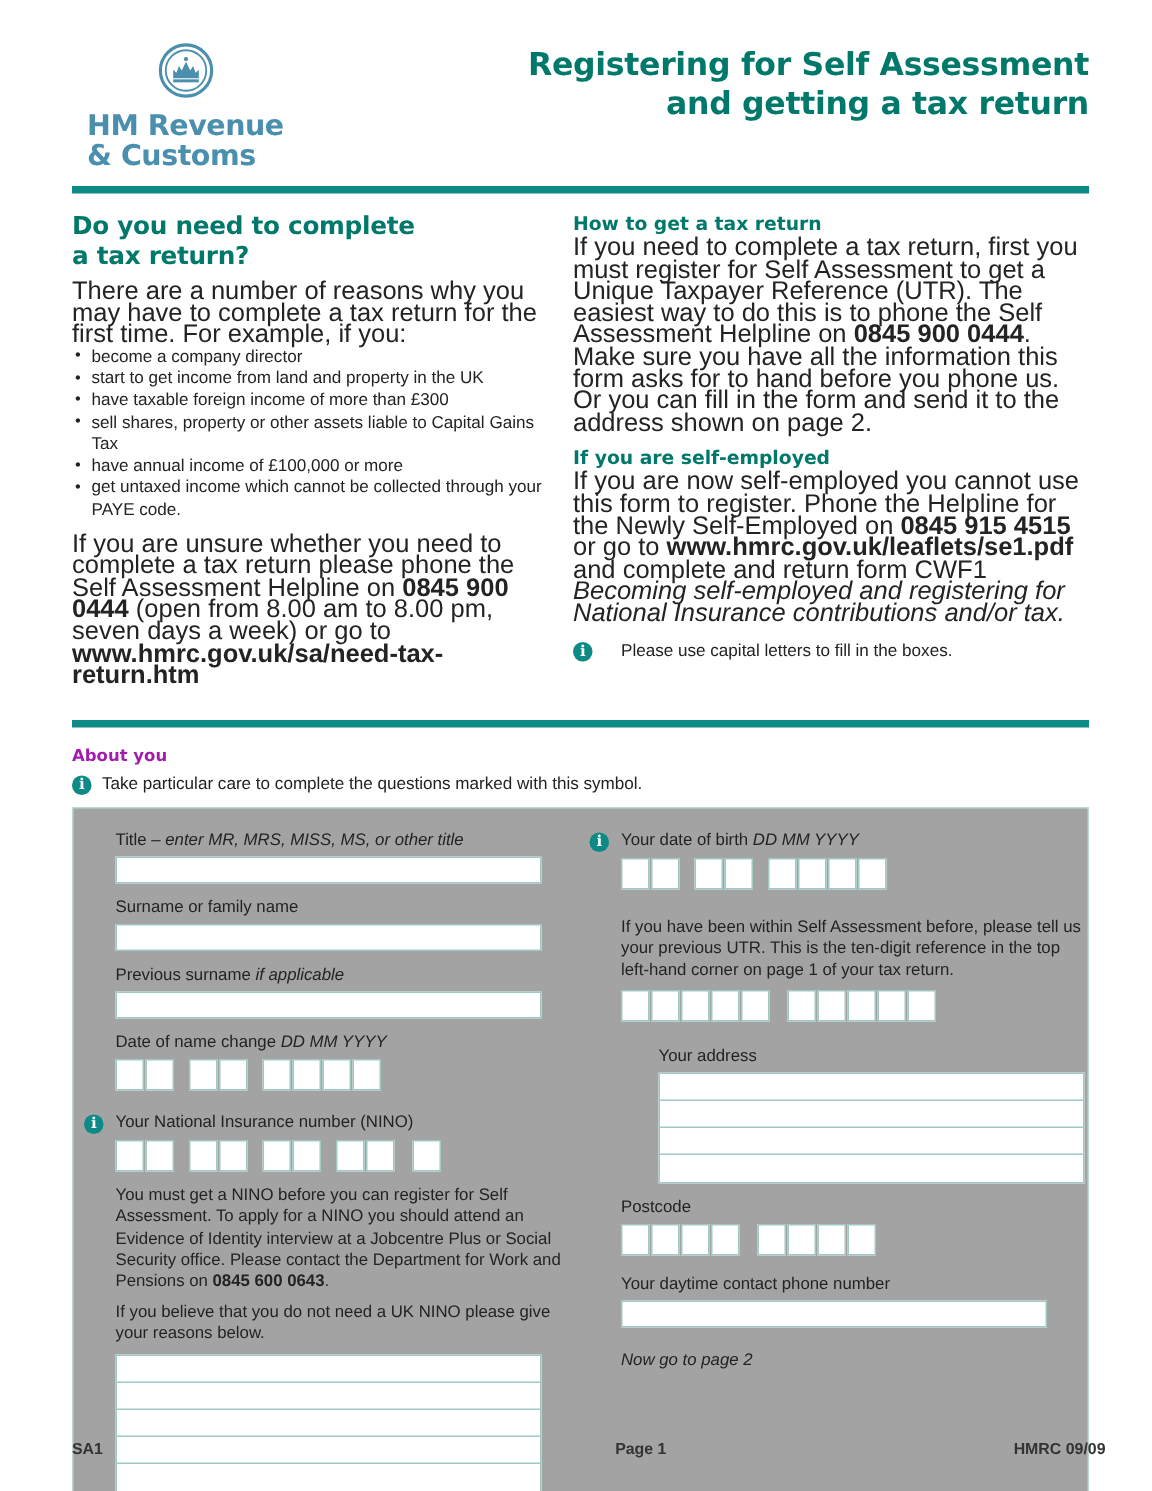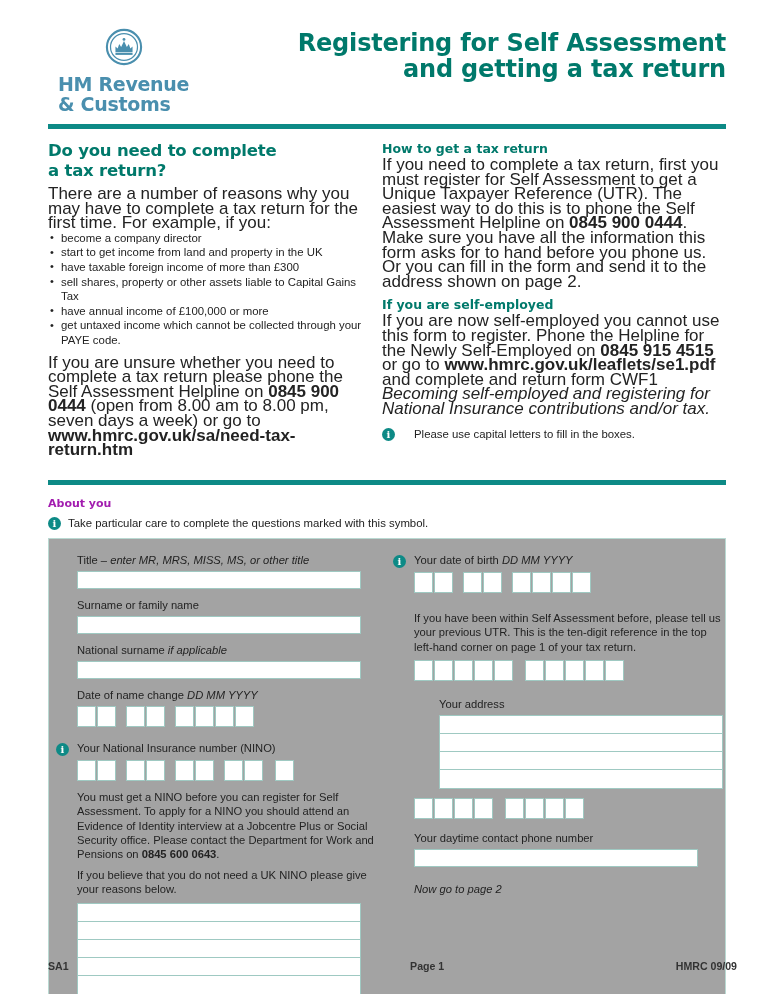--- a/index.html
+++ b/index.html
@@ -33,21 +33,21 @@
     font-size: 19px;
     line-height: 20px;
     color: #4a8fae;
     letter-spacing: -0.3px;
   }
   .doc-title {
     text-align: right;
     color: #00796b;
     font-family: "DejaVu Sans", sans-serif;
     font-weight: bold;
-    font-size: 24px;
+    font-size: 21px;
     line-height: 26px;
     letter-spacing: -0.2px;
     padding-top: 2px;
   }
   .rule-thick {
     margin: 10px 42px 0 48px;
     height: 5px;
     background: #0d8a86;
   }
   .rule-thick.second { margin-top: 0; }
@@ -325,21 +325,21 @@
         <input class="textbox" type="text" value="" style="">
       </div>
 
       <div class="fld">
         <span class="lbl">Surname or family name</span>
         <input class="textbox" type="text" value="" style="">
       </div>
 
 
       <div class="fld">
-        <span class="lbl"><span>National surname </span><span class="i">if applicable</span></span>
+        <span class="lbl"><span>Previous surname </span><span class="i">if applicable</span></span>
         <input class="textbox" type="text" value="" style="">
       </div>
 
       <div class="fld">
         <span class="lbl"><span>Date of name change </span><span class="i">DD MM YYYY</span></span>
         <div class="charrow">
           <div class="chargroup">
             <div class="charbox"></div>
             <div class="charbox"></div>
           </div>
@@ -454,20 +454,21 @@
           <span class="lbl">Your address</span>
           <div class="linestack">
             <div class="ln"></div>
             <div class="ln"></div>
             <div class="ln"></div>
             <div class="ln"></div>
           </div>
         </div>
 
         <div class="fld">
+          <span class="lbl">Postcode</span>
           <div class="charrow">
             <div class="chargroup">
               <div class="charbox"></div>
               <div class="charbox"></div>
               <div class="charbox"></div>
               <div class="charbox"></div>
             </div>
             <div class="gap-md"></div>
             <div class="chargroup">
               <div class="charbox"></div>

